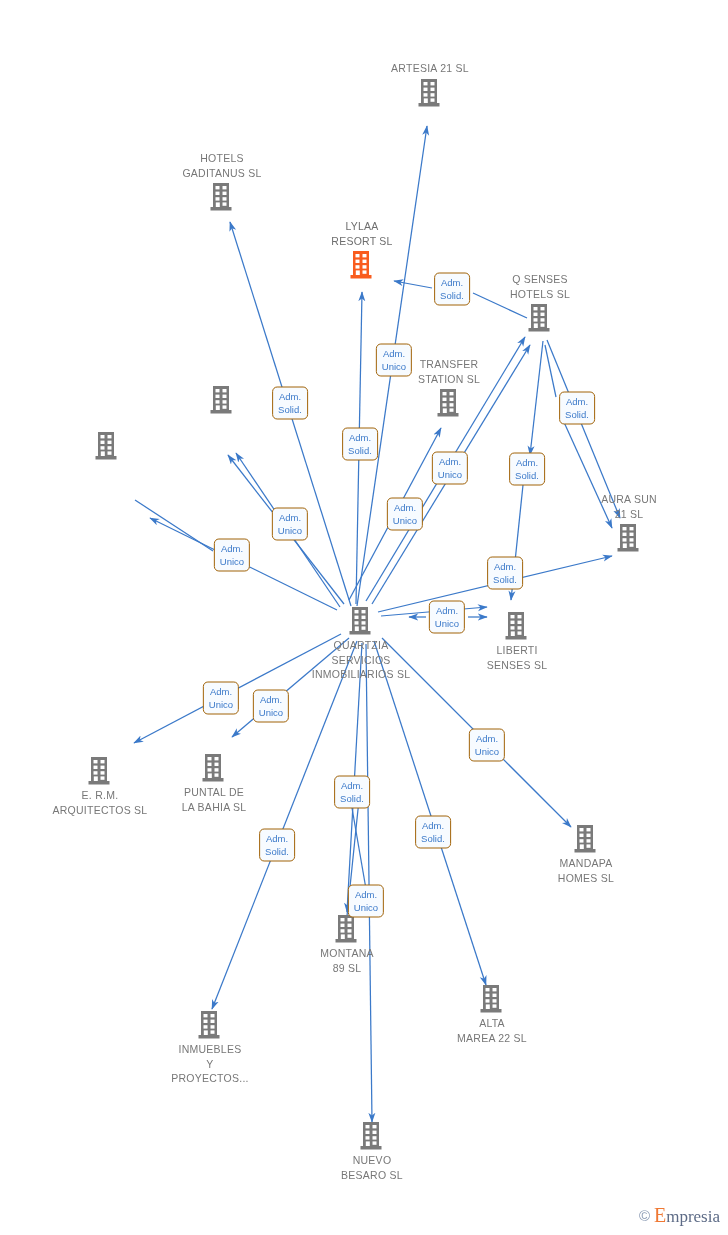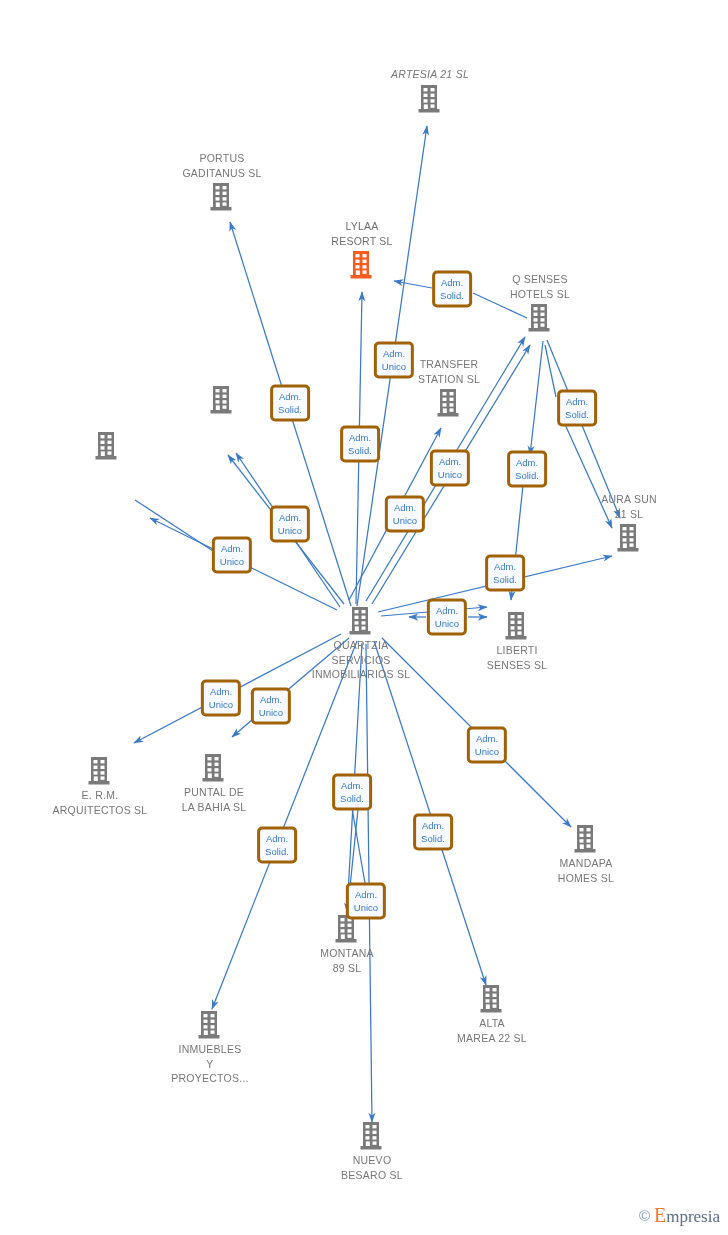--- a/index.html
+++ b/index.html
@@ -15,21 +15,21 @@
   .node .nlabel{
     font-size:10.5px;line-height:14.5px;color:#777777;letter-spacing:.25px;
     white-space:pre-line;
   }
   .node.labelabove .nlabel{margin-bottom:2px;}
   .node.labelbelow .nlabel{margin-top:2px;}
   .node.root .nlabel{color:#6e6e6e;}
 
   .tag{
     position:absolute;transform:translate(-50%,-50%);
-    background:#f7fbff;border:3px solid #a16207;border-radius:5px;
+    background:#f7fbff;border:1px solid #a16207;border-radius:5px;
     color:#3b79c9;font-size:9.5px;line-height:12.5px;
     padding:3px 5px;text-align:center;white-space:pre-line;
     box-sizing:border-box;
   }
   .watermark{
     position:absolute;right:8px;bottom:8px;display:flex;align-items:center;gap:4px;
   }
   .watermark .cmark{color:#8b9bb4;font-size:15px;}
   .watermark .wtext{font-family:"Liberation Serif", serif;font-size:17px;color:#5d6b86;}
   .watermark .wtext .e{color:#ef7833;font-size:20px;}
@@ -80,37 +80,37 @@
       <path d="M523,485 L511,600"></path>
       <path d="M563,420 L612,528"></path>
       <path d="M556,397 L545,345" marker-end="none"></path>
 
       <path d="M347,916 L360,790" marker-end="none"></path>
       <path d="M366,889 L352,808" marker-end="none"></path>
     </g>
   </svg>
 
   <div id="nodes">
-      <div class="node labelabove" style="left: 430px; top: 67px; font-style: italic;">
+      <div class="node labelabove" style="left: 430px; top: 61px;">
         <div class="nlabel">ARTESIA 21  SL</div>
         <svg class="bldg" width="26" height="30" viewBox="0 0 26 30">
           <rect x="4" y="1" width="16" height="24" fill="#7a7a7a"></rect>
           <rect x="1.5" y="25" width="21" height="3.5" fill="#7a7a7a"></rect>
           <rect x="6.5" y="4" width="4" height="3.4" fill="#fff"></rect>
           <rect x="13.5" y="4" width="4" height="3.4" fill="#fff"></rect>
           <rect x="6.5" y="9.6" width="4" height="3.4" fill="#fff"></rect>
           <rect x="13.5" y="9.6" width="4" height="3.4" fill="#fff"></rect>
           <rect x="6.5" y="15.2" width="4" height="3.4" fill="#fff"></rect>
           <rect x="13.5" y="15.2" width="4" height="3.4" fill="#fff"></rect>
           <rect x="6.8" y="20.4" width="4" height="4.6" fill="#fff"></rect>
           <rect x="13.5" y="20.4" width="4" height="3.4" fill="#fff"></rect>
         </svg>
       </div>
       <div class="node labelabove" style="left: 222px; top: 151px;">
-        <div class="nlabel">PORTUS
+        <div class="nlabel">HOTELS
 GADITANUS  SL</div>
         <svg class="bldg" width="26" height="30" viewBox="0 0 26 30">
           <rect x="4" y="1" width="16" height="24" fill="#7a7a7a"></rect>
           <rect x="1.5" y="25" width="21" height="3.5" fill="#7a7a7a"></rect>
           <rect x="6.5" y="4" width="4" height="3.4" fill="#fff"></rect>
           <rect x="13.5" y="4" width="4" height="3.4" fill="#fff"></rect>
           <rect x="6.5" y="9.6" width="4" height="3.4" fill="#fff"></rect>
           <rect x="13.5" y="9.6" width="4" height="3.4" fill="#fff"></rect>
           <rect x="6.5" y="15.2" width="4" height="3.4" fill="#fff"></rect>
           <rect x="13.5" y="15.2" width="4" height="3.4" fill="#fff"></rect>

